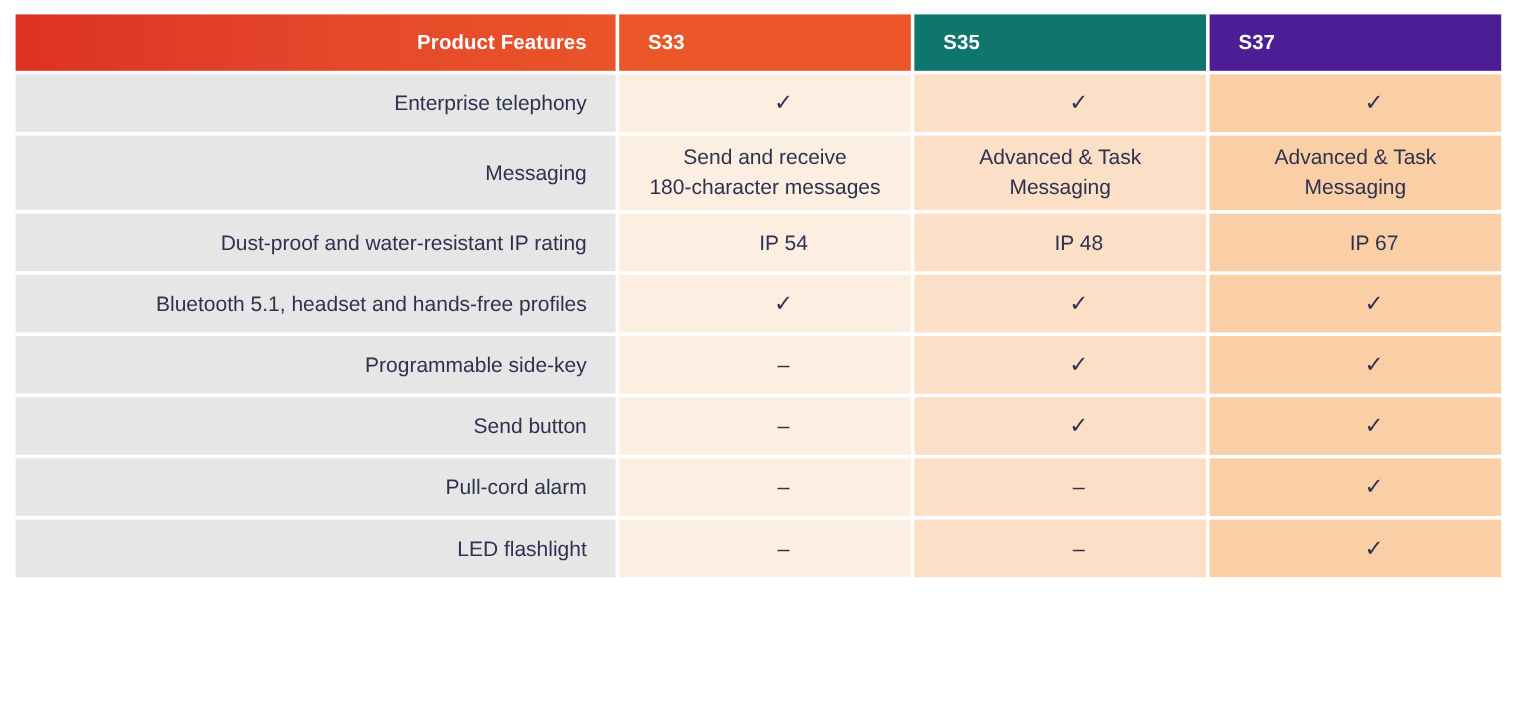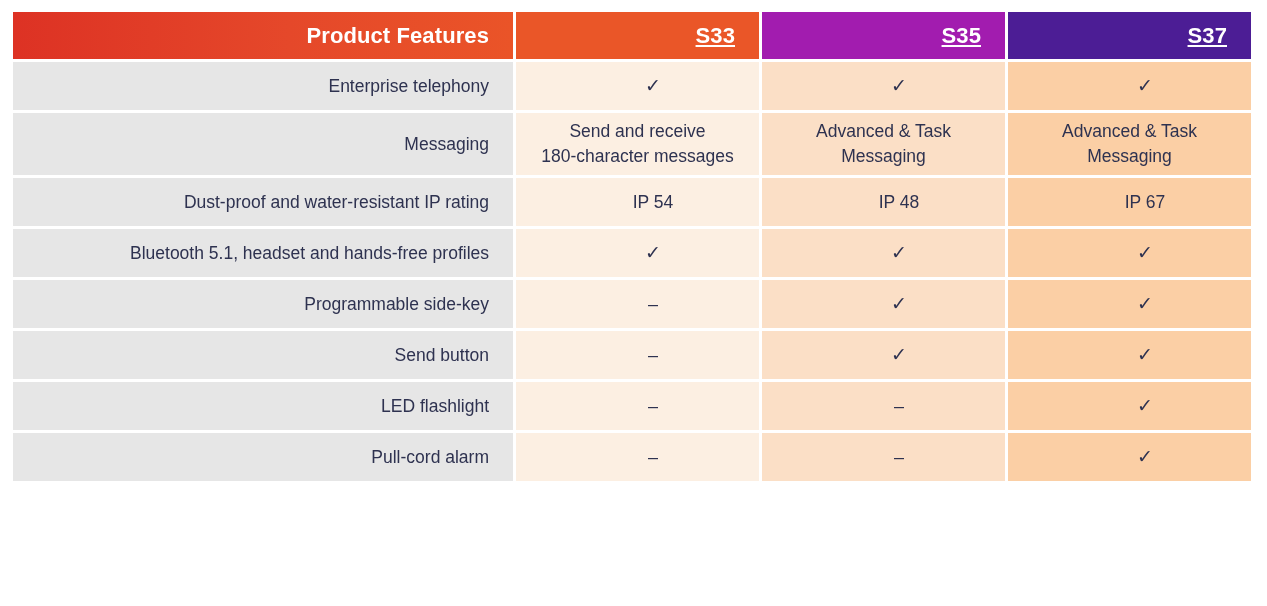--- a/index.html
+++ b/index.html
@@ -32,36 +32,35 @@
 
   
   col.col-feature { width: 500px; }
   col.col-val     { width: 243px; }
 
   
   thead th {
     height: 47px;
     padding: 0 24px;
     color: #ffffff;
-    font-size: 22px;
+    font-size: 17px;
     font-weight: bold;
     letter-spacing: 0.1px;
     vertical-align: middle;
     border: 0;
   }
   th.head-feature {
     text-align: right;
     background: linear-gradient(90deg, #dd3224 0%, #e5482a 55%, #ea5428 100%);
   }
   th.head-val {
-    text-align: right;
+    text-align: left;
     background: #ea5628;
-    text-decoration: underline;
   }
-  th.head-val.v2 { background: #a21caf; }
+  th.head-val.v2 { background: #0f766e; }
   th.head-val.v3 { background: #4c1d95; }
 
   
   tbody td {
     color: #2e3250;
     font-size: 17.5px;
     line-height: 25px;
     vertical-align: middle;
     border: 0;
     padding: 6px 10px;
@@ -147,26 +146,26 @@
           <td class="cell-val v2 twoline"><span class="mark">✓</span></td>
           <td class="cell-val v3 twoline"><span class="mark">✓</span></td>
         </tr>
         <tr class="r-short">
           <td class="cell-feature twoline">Send button</td>
           <td class="cell-val v1 twoline"><span class="dash">–</span></td>
           <td class="cell-val v2 twoline"><span class="mark">✓</span></td>
           <td class="cell-val v3 twoline"><span class="mark">✓</span></td>
         </tr>
         <tr class="r-short">
-          <td class="cell-feature twoline">LED flashlight</td>
+          <td class="cell-feature twoline">Pull-cord alarm</td>
           <td class="cell-val v1 twoline"><span class="dash">–</span></td>
           <td class="cell-val v2 twoline"><span class="dash">–</span></td>
           <td class="cell-val v3 twoline"><span class="mark">✓</span></td>
         </tr>
         <tr class="r-short">
-          <td class="cell-feature twoline">Pull-cord alarm</td>
+          <td class="cell-feature twoline">LED flashlight</td>
           <td class="cell-val v1 twoline"><span class="dash">–</span></td>
           <td class="cell-val v2 twoline"><span class="dash">–</span></td>
           <td class="cell-val v3 twoline"><span class="mark">✓</span></td>
         </tr>
       </tbody>
   </table>
 </div>
 
 </body></html>

